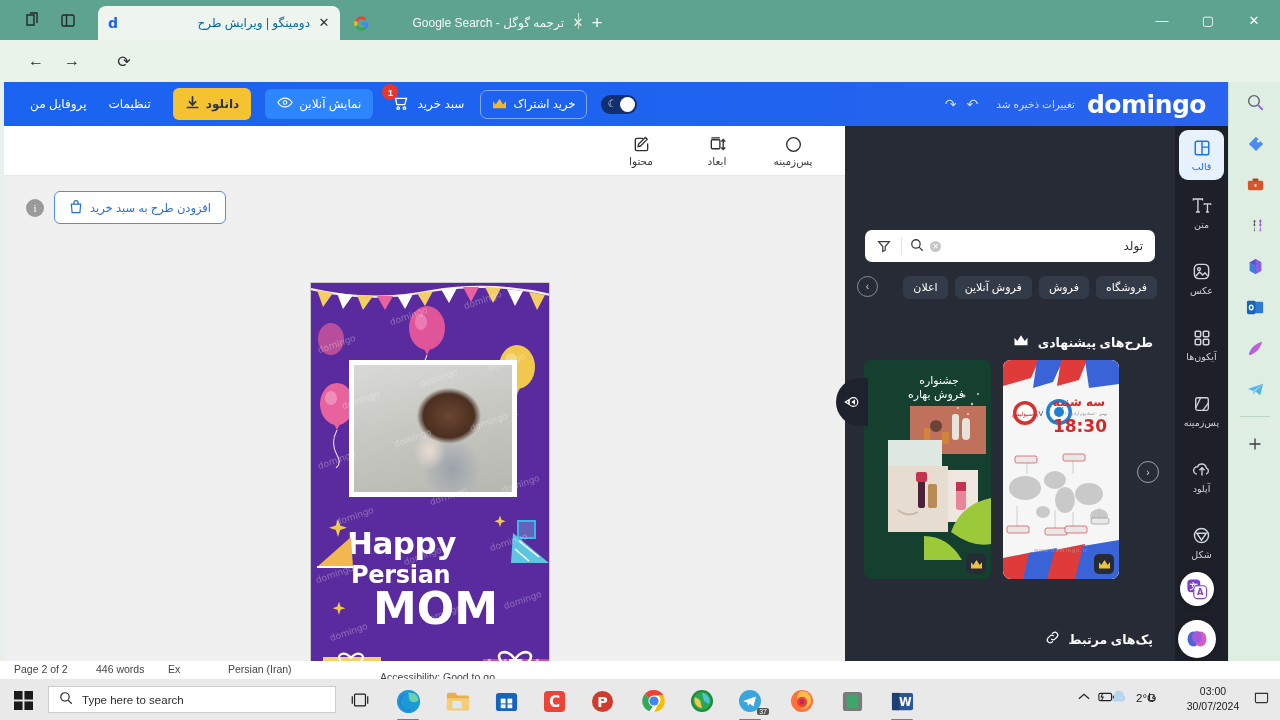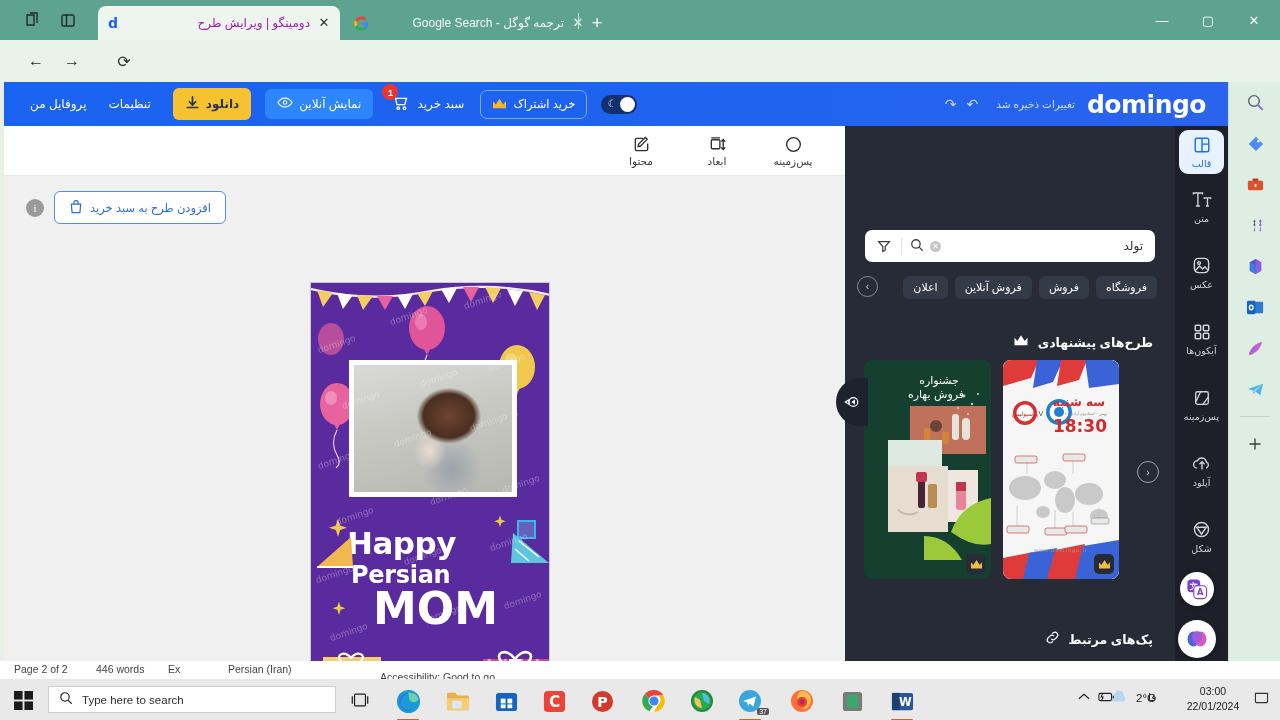--- a/index.html
+++ b/index.html
@@ -18,21 +18,21 @@
   .tb-left-icons{ position:absolute; left:22px; top:10px; display:flex; gap:16px; }
   .tb-ico{ width:20px; height:20px; opacity:.9; }
   .tab{
     position:absolute; top:6px; height:34px; border-radius:8px 8px 0 0;
     display:flex; align-items:center; padding:0 8px; gap:6px;
   }
   #tab-active{ left:98px; width:242px; background:#eef5ef; }
   #tab-second{ left:344px; width:250px; background:transparent; }
   .tab-favicon{ width:18px; height:18px; flex:0 0 18px; display:flex; align-items:center; justify-content:center; }
   .tab-title{
-    flex:1; font-size:12px; color:#a21caf; direction:rtl; text-align:right;
+    flex:1; font-size:12px; color:#0369a1; direction:rtl; text-align:right;
     white-space:nowrap; overflow:hidden; text-overflow:ellipsis;
   }
   #tab-second .tab-title{ color:#f2faf4; }
   .tab-close{ width:16px; height:16px; font-size:13px; line-height:16px; text-align:center; color:#333; }
   #tab-second .tab-close{ color:#eef7f0; }
   #new-tab-btn{
     position:absolute; left:586px; top:13px; width:22px; height:22px;
     color:#f0f8f2; font-size:19px; line-height:20px; text-align:center;
   }
   .tab-divider{ position:absolute; left:578px; top:13px; width:1px; height:16px; background:#c8e0d3; }
@@ -279,21 +279,21 @@
   #app-rail{
     position:absolute; left:1171px; top:44px; width:53px; height:551px;
     background:#1d2029;
   }
   .arail-item{
     width:53px; height:66px; display:flex; flex-direction:column;
     align-items:center; justify-content:center; gap:4px; color:#cfd4de;
   }
   .arail-item.active{
     background:#e8f1fe; color:#1a72e8; border-radius:9px; width:45px;
-    margin:4px 4px 0 4px; height:44px;
+    margin:4px 4px 0 4px; height:50px;
   }
   .arail-lbl{ font-size:9.5px; direction:rtl; }
   .arail-ico{ font-size:16px; display:flex; align-items:center; justify-content:center; height:19px; }
   #rail-float-translate{
     position:absolute; left:1180px; top:572px; width:34px; height:34px;
     border-radius:50%; background:#fff; display:flex; align-items:center;
     justify-content:center; box-shadow:0 1px 5px rgba(0,0,0,.3);
   }
   #rail-float-ai{
     position:absolute; left:1178px; top:620px; width:38px; height:38px;
@@ -1147,21 +1147,21 @@
     <svg width="18" height="12" viewBox="0 0 20 12" fill="none" stroke="#222" stroke-width="1.2">
         <rect x="1" y="2" width="14" height="8" rx="1.4"></rect>
         <path d="M17 4.5v3"></path>
         <path d="M5 2.5 3.5 6h2.2L4.2 9.5"></path>
       </svg>
   </span>
   <span class="tray-ico" style="left:1148px;font-size:11px">فا</span>
 
   <div id="tb-clock">
     <div>03:00</div>
-    <div>22/01/2024</div>
+    <div>30/07/2024</div>
   </div>
 
   <span id="tb-notify">
     <svg width="15" height="14" viewBox="0 0 16 15" fill="none" stroke="#333" stroke-width="1.2">
         <path d="M1.5 2.5h13v8.5a1.5 1.5 0 0 1-1.5 1.5H3a1.5 1.5 0 0 1-1.5-1.5z"></path>
       </svg>
   </span>
 </div>
 
 </body></html>

